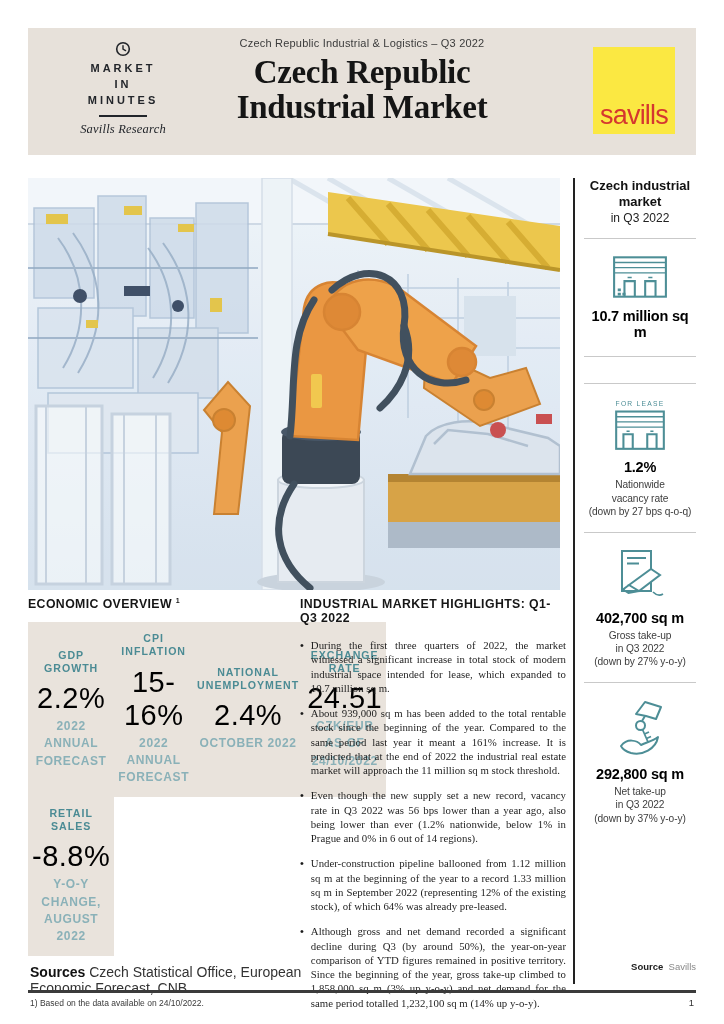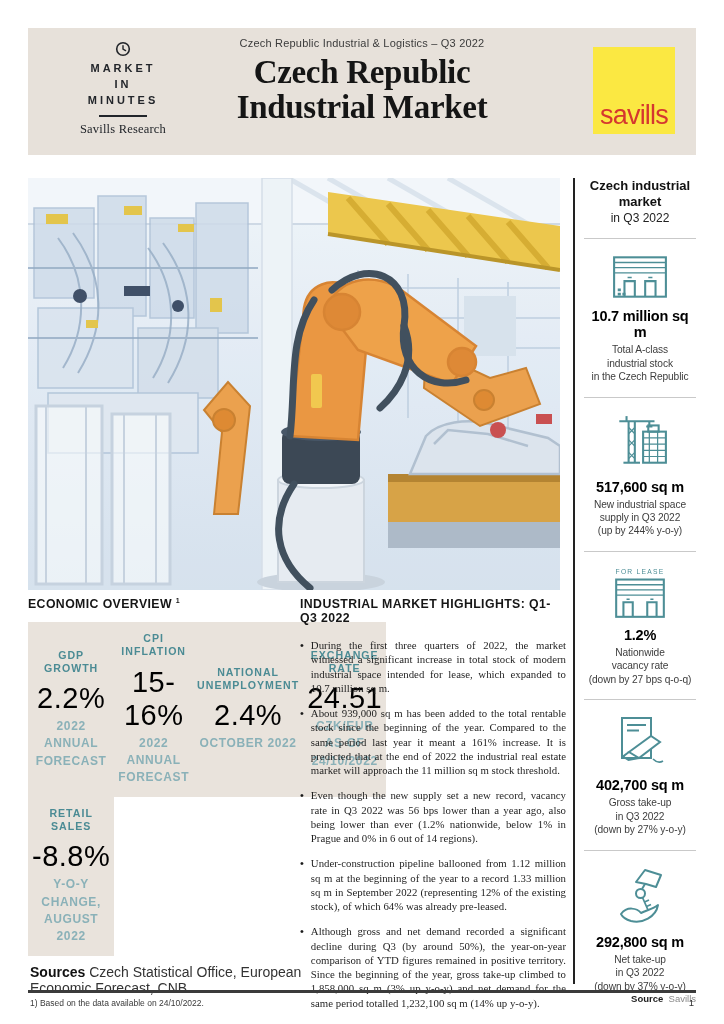--- a/index.html
+++ b/index.html
@@ -5,21 +5,21 @@
   html,body{margin:0;padding:0;background:#ffffff;}
   .page{position:relative;width:724px;height:1024px;background:#ffffff;overflow:hidden;
         font-family:"Liberation Sans",sans-serif;color:#1d1d1d;margin:0 auto;}
 
   
   .masthead{position:absolute;left:28px;top:28px;width:668px;height:127px;background:#e7e1da;}
   .mim{position:absolute;left:30px;top:13px;width:130px;text-align:center;color:#22252a;}
   .mim .clock{display:block;margin:0 auto 4px auto;}
   .mim .l{font-size:11px;font-weight:bold;letter-spacing:3px;line-height:1.45;}
   .mim .rule{width:48px;border-top:2px solid #22252a;margin:6px auto 5px auto;}
-  .mim .tag{font-family:"Liberation Serif",serif;font-size:12.5px;letter-spacing:.2px;}
+  .mim .tag{font-family:"Liberation Serif",serif;font-style:italic;font-size:12.5px;letter-spacing:.2px;}
   .mast-center{position:absolute;left:165px;right:165px;top:9px;text-align:center;}
   .eyebrow{font-size:11px;color:#3b3b3b;letter-spacing:.2px;}
   .doc-title{margin:6px 0 0 0;font-family:"Liberation Serif",serif;font-weight:bold;
              font-size:33px;line-height:1.07;color:#151515;white-space:pre-line;letter-spacing:-.3px;}
   .savills-box{position:absolute;right:21px;top:19px;width:82px;height:87px;background:#fbe842;
                display:flex;align-items:flex-end;justify-content:center;}
   .savills-box span{color:#d5372f;font-size:27px;letter-spacing:-.8px;line-height:1;padding-bottom:5px;}
 
   
   .photo{position:absolute;left:28px;top:178px;width:532px;height:412px;overflow:hidden;background:#e8eef6;}
@@ -222,45 +222,23 @@
         <g class="tealstroke">
           <rect x="3" y="3" width="50" height="38"></rect>
           <path d="M3,8 H53 M3,13 H53 M3,18 H53" stroke-width="1.3"></path>
           <path d="M13,41 V26 H23 V41"></path>
             <path d="M33,41 V26 H43 V41"></path>
           <path d="M16,22.5 h4 M36,22.5 h4" stroke-width="1.6"></path>
           <path d="M6.5,38.5 h3 M6.5,34.5 h3 M11,38.5 h3" stroke-width="2.6"></path>
         </g>
       </svg>
       <div class="val">10.7 million sq m</div>
-      <div class="desc">Total A-class
-industrial stock
-in the Czech Republic</div>
-    </div>
-    <hr class="sb-div">
-
-    <div class="stat">
-      <svg class="icon" width="58" height="58" viewBox="0 0 56 56">
-        <g class="tealstroke">
-          <path d="M8,8 H42"></path>
-            <path d="M15,3 L15,8"></path>
-          <path d="M17,8 V48 M23,8 V48"></path>
-          <path d="M17,14 L23,20 M23,14 L17,20 M17,26 L23,32 M23,26 L17,32 M17,38 L23,44 M23,38 L17,44" stroke-width="1.2"></path>
-          <path d="M12,48 H28"></path>
-          <path d="M37,8 V13 M34,13 h6"></path>
-          <rect x="31" y="18" width="22" height="30"></rect>
-          <path d="M37,18 V48 M45,18 V48 M31,24 H53 M31,30 H53 M31,36 H53 M31,42 H53" stroke-width="1.2"></path>
-          <rect x="36" y="12" width="10" height="6"></rect>
-        </g>
-      </svg>
-      <div class="val">517,600 sq m</div>
-      <div class="desc">New industrial space
-supply in Q3 2022
-(up by 244% y-o-y)</div>
-    </div>
+    </div>
+    <hr class="sb-div">
+
     <hr class="sb-div">
 
     <div class="stat">
       <svg class="icon" width="58" height="52" viewBox="0 0 56 50">
         <text x="28" y="7" text-anchor="middle" font-size="6.5" letter-spacing="1.2" fill="#4d8e96" font-family="Liberation Sans, sans-serif">FOR LEASE</text>
         <g class="tealstroke">
           <rect x="5" y="12" width="46" height="36"></rect>
           <path d="M5,17 H51 M5,22 H51 M5,27 H51" stroke-width="1.3"></path>
           <path d="M12,48 V34 H21 V48"></path>
             <path d="M35,48 V34 H44 V48"></path>

